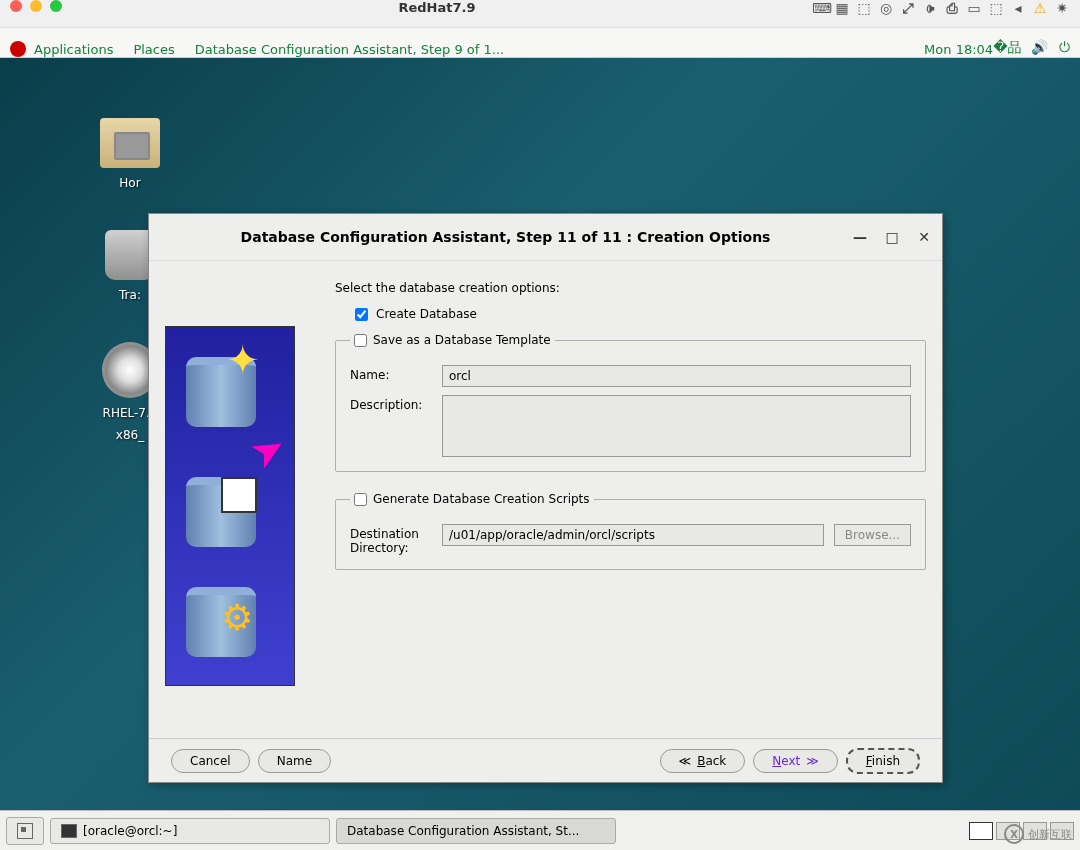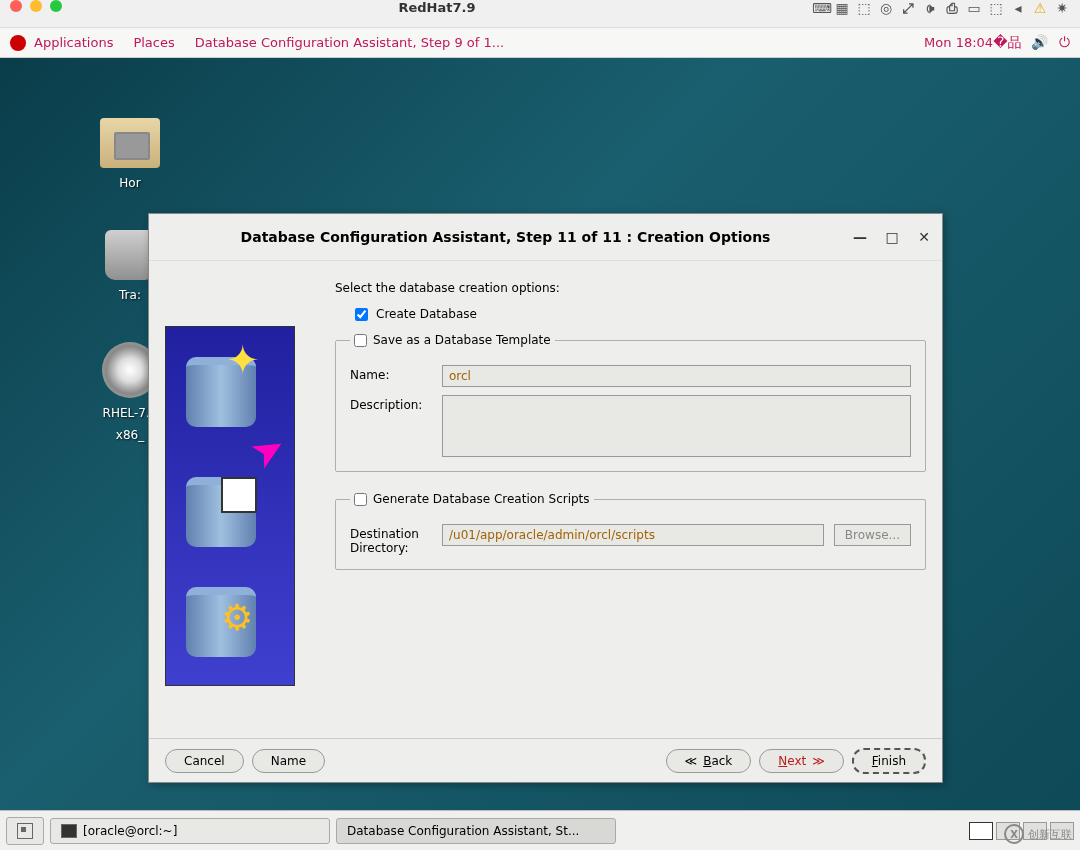--- a/index.html
+++ b/index.html
@@ -10,21 +10,21 @@
 .traffic { display: flex; gap: 8px; }
 .traffic span { width: 12px; height: 12px; border-radius: 50%; display: block; }
 .tl-close { background: #ff5f57; }
 .tl-min { background: #febc2e; }
 .tl-max { background: #28c840; }
 .vm-title { flex: 1; text-align: center; font-size: 13px; color: #333; }
 .vm-icons { display: flex; gap: 6px; font-size: 14px; color: #555; }
 .vm-icons span { width: 16px; text-align: center; }
 
 
-.gnome-bar { height: 30px; background: #f7f7f5; border-bottom: 1px solid #ccc; display: flex; align-items: center; padding: 0 10px; font-size: 13px; color: #be185d; }
+.gnome-bar { height: 30px; background: #f7f7f5; border-bottom: 1px solid #ccc; display: flex; align-items: flex-end; padding: 0 10px; font-size: 13px; color: #15803d; }
 .gnome-bar .red-hat-icon { width: 16px; height: 16px; background: #c00; border-radius: 50%; margin-right: 8px; }
 .gnome-bar .menu-item { margin-right: 20px; cursor: pointer; }
 .gnome-bar .task-title { }
 .gnome-bar .spacer { flex: 1; }
 .gnome-bar .clock { }
 .gnome-bar .sys-icons { display: flex; gap: 10px; font-size: 14px; }
 
 
 .desktop { position: absolute; top: 58px; left: 0; right: 0; bottom: 40px; background: linear-gradient(135deg, #0a3d4a 0%, #1a5f6f 40%, #0e4a58 100%); }
 .desktop-icons { position: absolute; top: 60px; left: 100px; display: flex; flex-direction: column; gap: 40px; align-items: center; }
@@ -56,29 +56,29 @@
 .form-area { flex: 1; display: flex; flex-direction: column; padding-top: 10px; }
 .prompt { font-size: 12px; margin-bottom: 12px; margin-left: 20px; }
 .chk-row { display: flex; align-items: center; gap: 8px; font-size: 12px; margin-left: 40px; margin-bottom: 12px; }
 .chk-row input { width: 13px; height: 13px; }
 
 fieldset { border: 1px solid #b0b0a8; border-radius: 2px; margin-left: 20px; margin-bottom: 20px; padding: 10px 14px 14px 14px; }
 legend { font-size: 12px; padding: 0 4px; display: flex; align-items: center; gap: 6px; }
 legend input { width: 13px; height: 13px; }
 .field-row { display: flex; align-items: flex-start; gap: 10px; margin-top: 8px; font-size: 12px; }
 .field-row label { width: 82px; padding-top: 3px; }
-.field-row input[type=text], .field-row textarea { flex: 1; background: #e8e8e4; border: 1px solid #999; padding: 3px 6px; font-size: 12px; color: #a16207; }
+.field-row input[type=text], .field-row textarea { flex: 1; background: #e8e8e4; border: 1px solid #999; padding: 3px 6px; font-size: 12px; color: #000000; }
 .field-row textarea { height: 62px; resize: none; }
 .field-row .browse-btn { background: #e8e8e4; border: 1px solid #999; padding: 3px 10px; font-size: 12px; color: #888; cursor: pointer; }
 
-.dialog-footer { height: 44px; border-top: 1px solid #ccc; background: #eeeeec; display: flex; align-items: center; padding: 0 16px; gap: 8px; }
+.dialog-footer { height: 44px; border-top: 1px solid #ccc; background: #eeeeec; display: flex; align-items: center; padding: 0 22px; gap: 8px; }
 .dialog-footer .btn { background: #e8e8e4; border: 1px solid #999; border-radius: 12px; padding: 4px 18px; font-size: 12px; cursor: pointer; min-width: 70px; text-align: center; }
 .dialog-footer .spacer { flex: 1; }
 .dialog-footer .nav-btn { display: flex; align-items: center; gap: 6px; }
-.dialog-footer .btn.disabled { color: #b91c1c; }
+.dialog-footer .btn.disabled { color: #6d28d9; }
 .dialog-footer .btn.finish { border: 2px dashed #555; font-weight: normal; }
 .btn u { text-decoration: underline; }
 
 
 .taskbar { position: absolute; bottom: 0; left: 0; right: 0; height: 40px; background: #f0f0ee; border-top: 1px solid #bbb; display: flex; align-items: center; padding: 0 6px; gap: 6px; font-size: 12px; }
 .taskbar .tb-btn { background: #e8e8e4; border: 1px solid #aaa; border-radius: 3px; padding: 5px 10px; display: flex; align-items: center; gap: 6px; cursor: pointer; }
 .taskbar .tb-btn.wide { width: 280px; }
 .taskbar .tb-btn.active { background: #d8d8d4; }
 .taskbar .term-icon { width: 16px; height: 14px; background: #333; border: 1px solid #666; display: inline-block; }
 .taskbar .ws-icon { width: 16px; height: 16px; border: 1px solid #666; display: inline-block; position: relative; }

